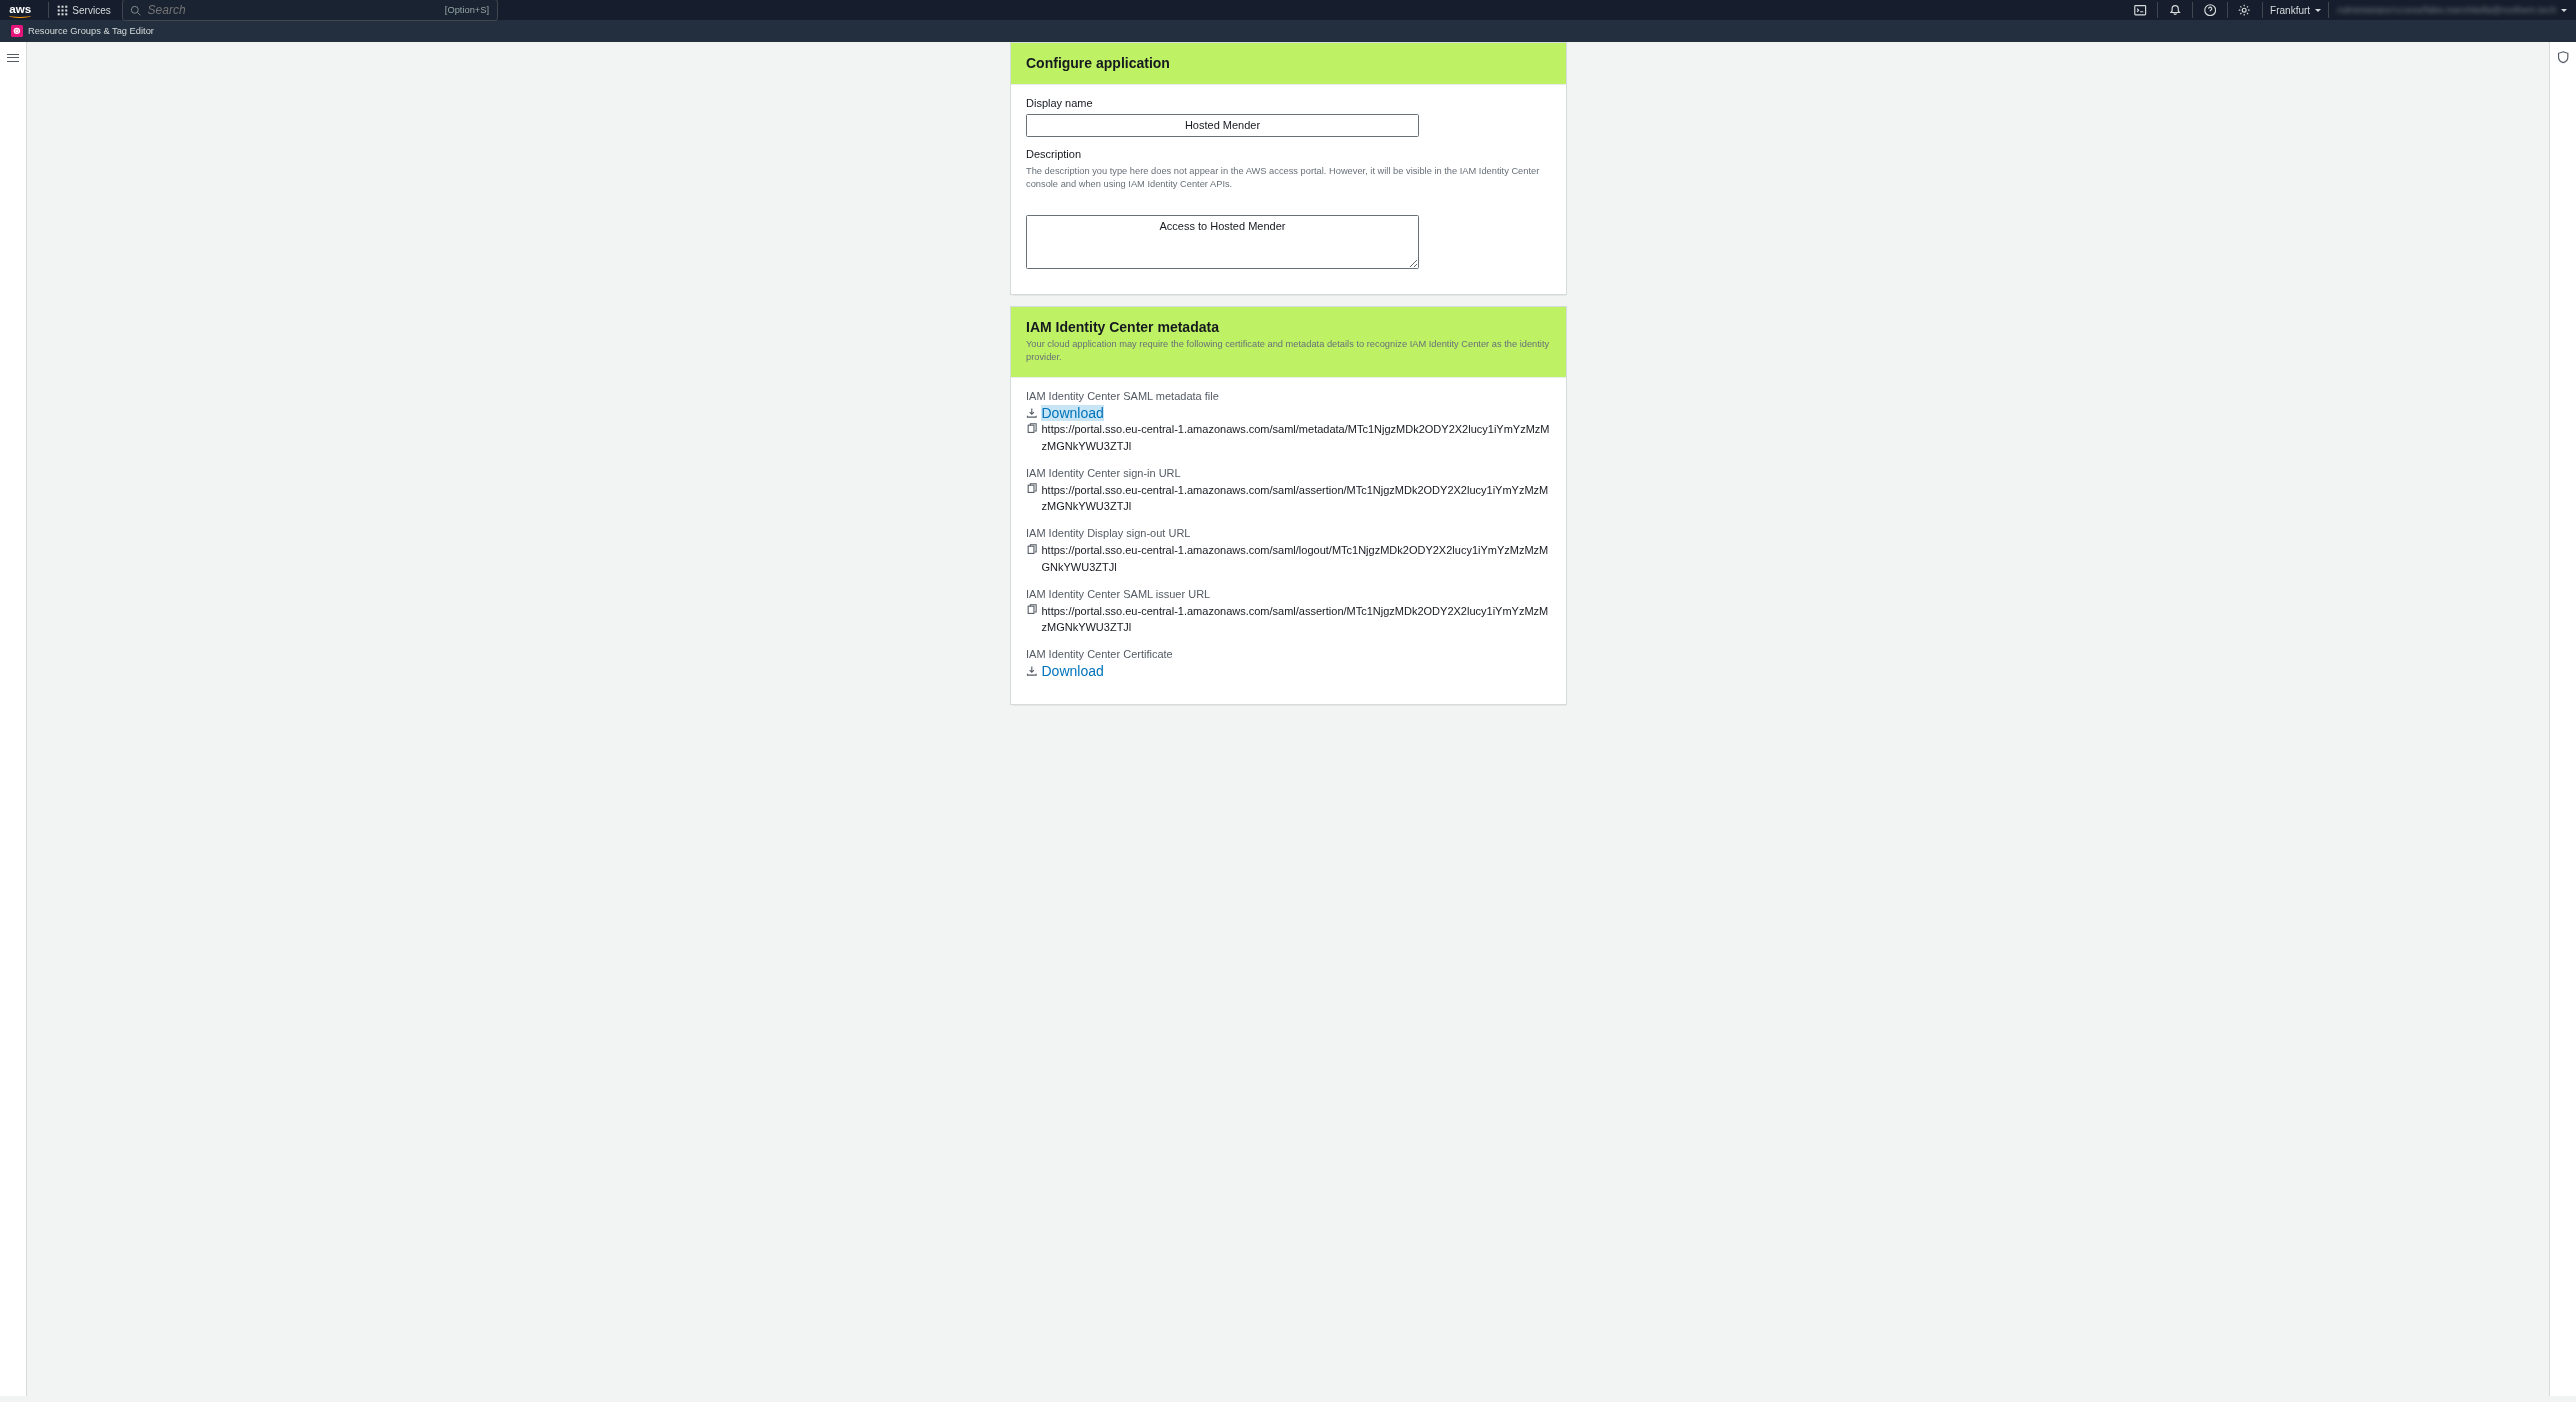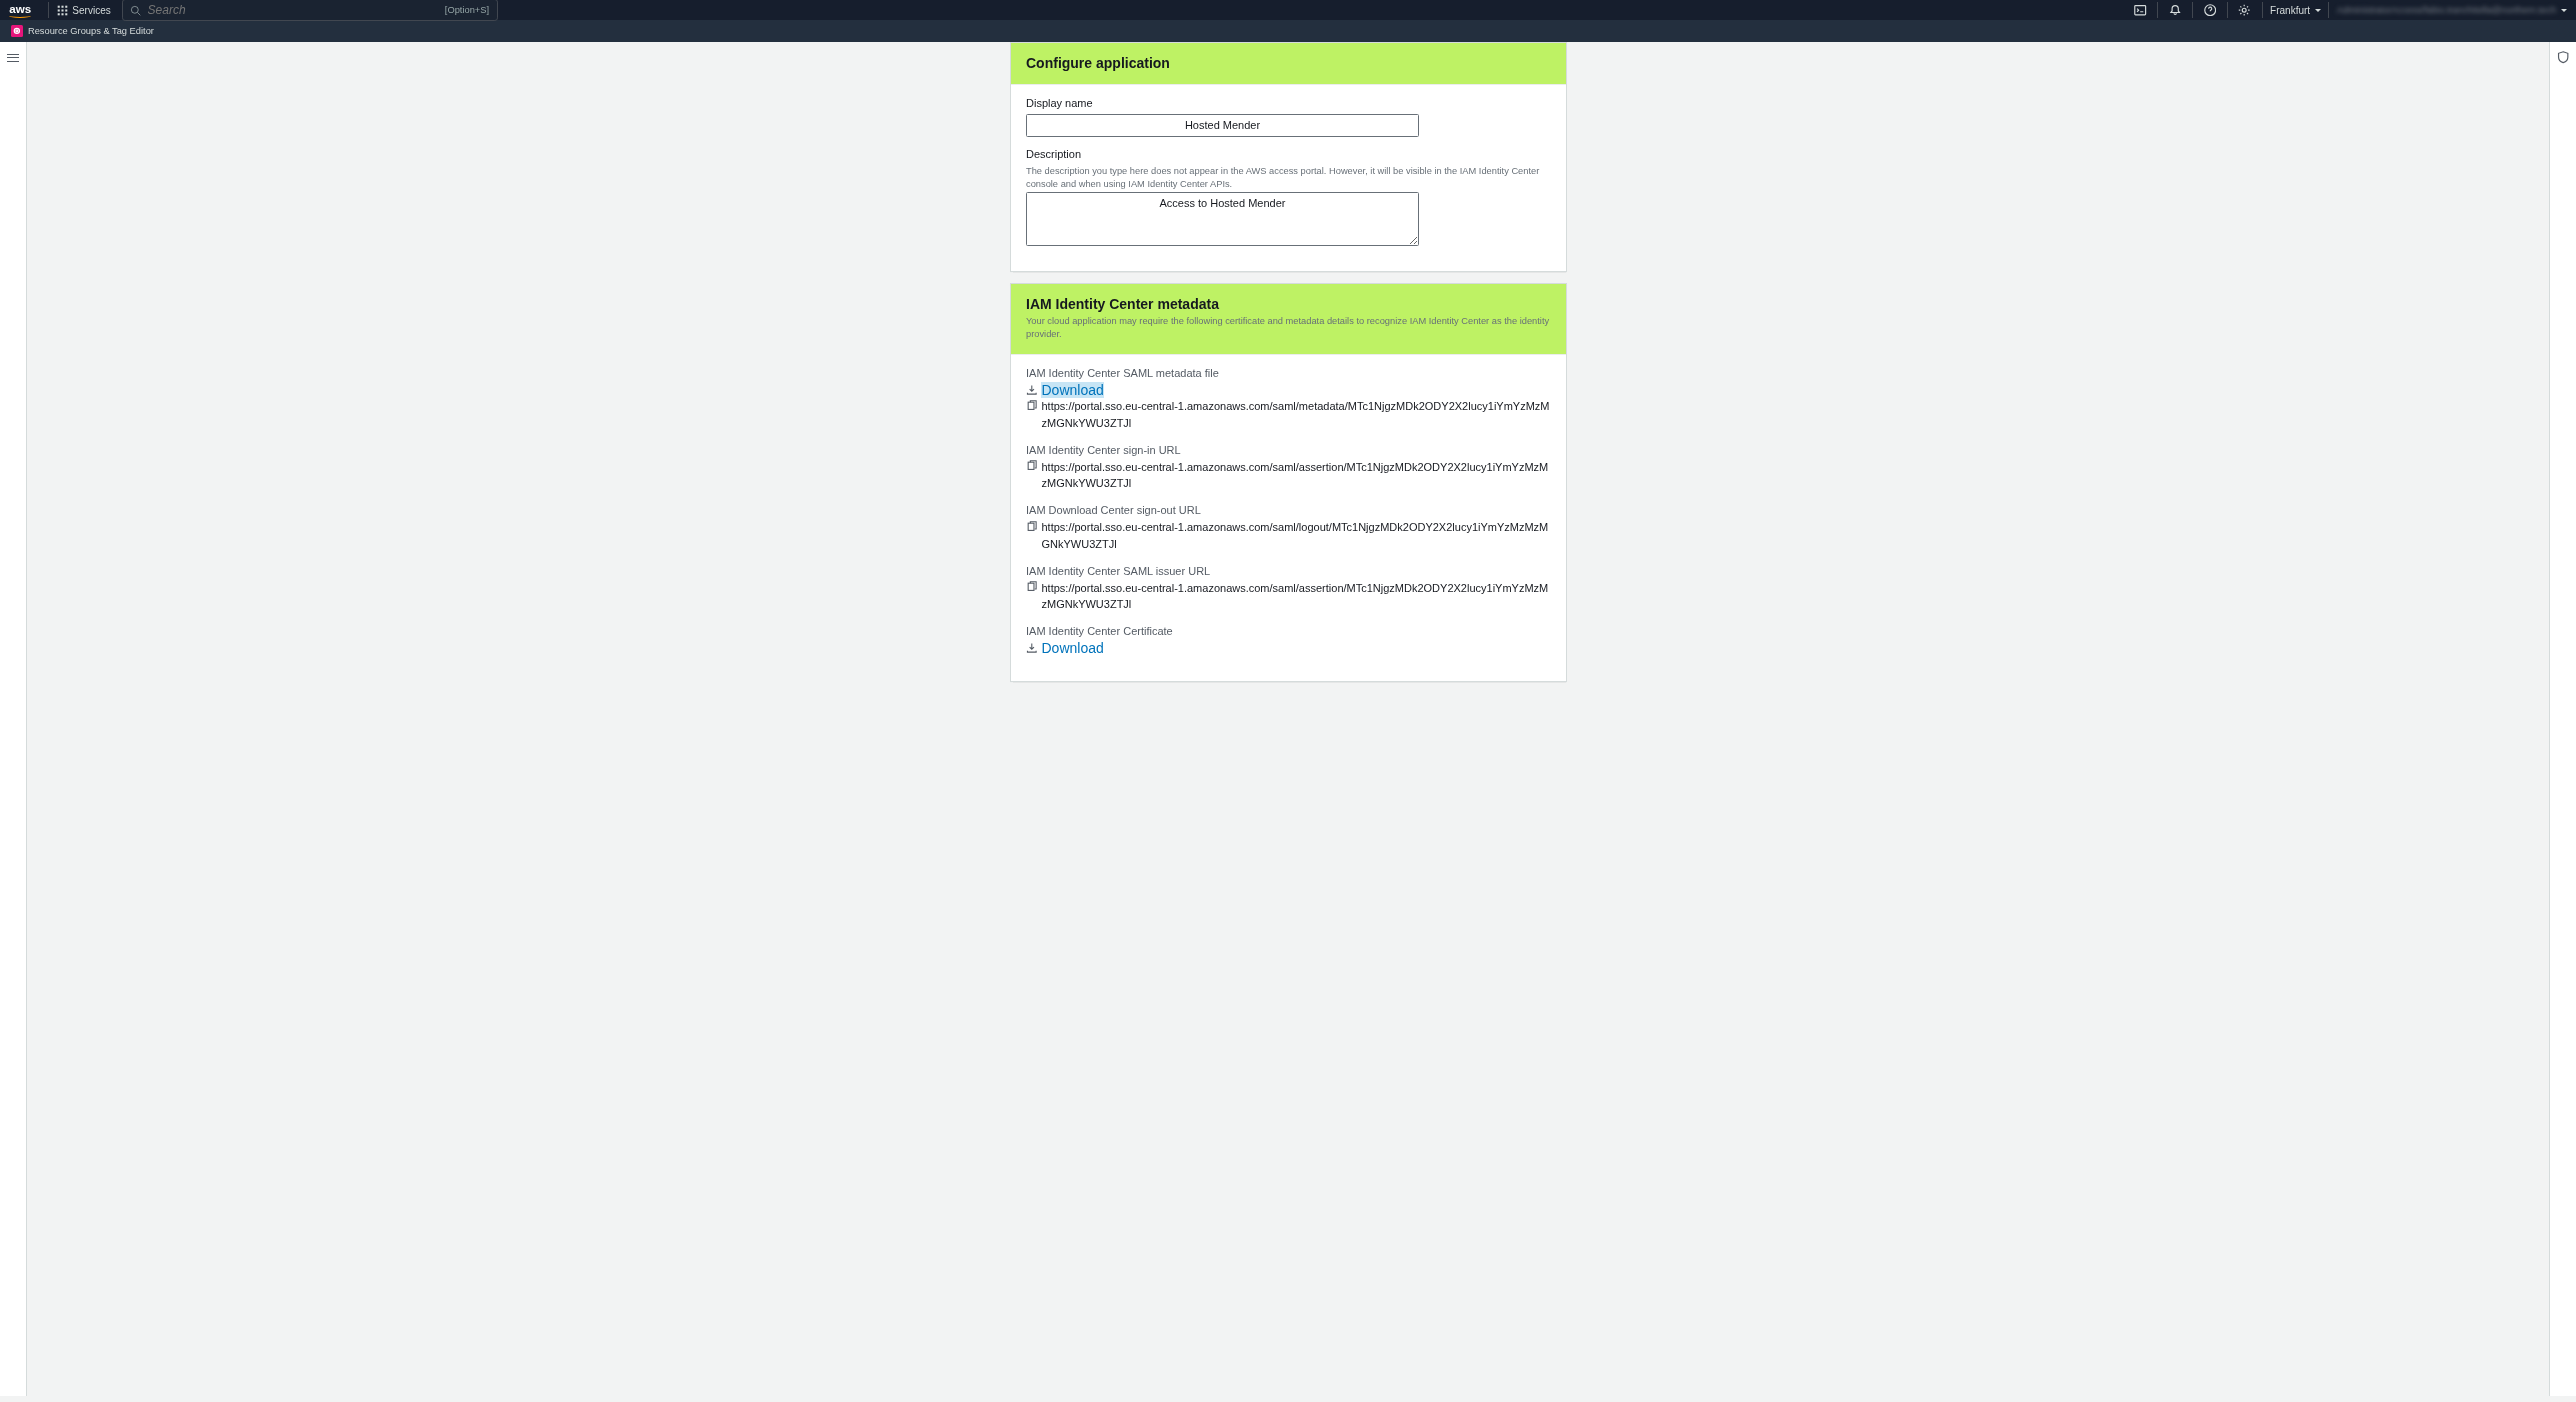--- a/index.html
+++ b/index.html
@@ -76,21 +76,21 @@
 .panel {
   background: #fff; border: 0.8px solid #d5dbdb; border-radius: 0;
   margin-bottom: 11px; box-shadow: 0 0.8px 0.8px rgba(0,0,0,0.05);
 }
 .panel-header { padding: 12.4px 15.5px; border-bottom: 0.8px solid #eaeded; background: #bef264; }
 .panel-header h2 { font-size: 14px; font-weight: 700; color: #16191f; }
 .panel-header p { font-size: 9.3px; color: #687078; margin-top: 3.1px; line-height: 1.4; }
 .panel-body { padding: 12.4px 15.5px; }
 .form-group { margin-bottom: 11px; }
 .form-label { font-size: 11px; color: #16191f; display: block; margin-bottom: 4.6px; }
-.form-help { font-size: 9.3px; color: #687078; margin-bottom: 1px; line-height: 1.4; }
+.form-help { font-size: 9.3px; color: #687078; margin-bottom: 24px; line-height: 1.4; }
 .form-input, .form-textarea {
   width: 393px; border: 0.8px solid #687078; border-radius: 1.5px;
   padding: 4.6px 7.7px; font-size: 11px; color: #16191f; font-family: inherit; text-align: center;
 }
 .form-textarea { height: 54px; resize: both; }
 .meta-item { margin-bottom: 12.4px; }
 .meta-label { font-size: 11px; color: #545b64; margin-bottom: 3.1px; }
 .meta-link { color: #0073bb; cursor: pointer; font-size: 14px; display: inline-flex; align-items: center; }
 .meta-link.hl { background: #c7e5f5; }
 .meta-value { font-size: 11px; color: #16191f; line-height: 1.5; word-break: break-all; }
@@ -264,21 +264,21 @@
                 <svg viewBox="0 0 16 16">
                     <rect x="3" y="3" width="8" height="10"></rect>
                     <path d="M6 3V1h8v10h-2"></path>
                   </svg>
               </span>
               <span class="meta-value">https://portal.sso.eu-central-1.amazonaws.com/saml/assertion/MTc1NjgzMDk2ODY2X2lucy1iYmYzMzMzMGNkYWU3ZTJl</span>
             </div>
           </div>
 
           <div class="meta-item">
-            <div class="meta-label">IAM Download Center sign-out URL</div>
+            <div class="meta-label">IAM Identity Display sign-out URL</div>
             <div class="meta-row">
               <span class="inline-icon">
                 <svg viewBox="0 0 16 16">
                     <rect x="3" y="3" width="8" height="10"></rect>
                     <path d="M6 3V1h8v10h-2"></path>
                   </svg>
               </span>
               <span class="meta-value">https://portal.sso.eu-central-1.amazonaws.com/saml/logout/MTc1NjgzMDk2ODY2X2lucy1iYmYzMzMzMGNkYWU3ZTJl</span>
             </div>
           </div>

